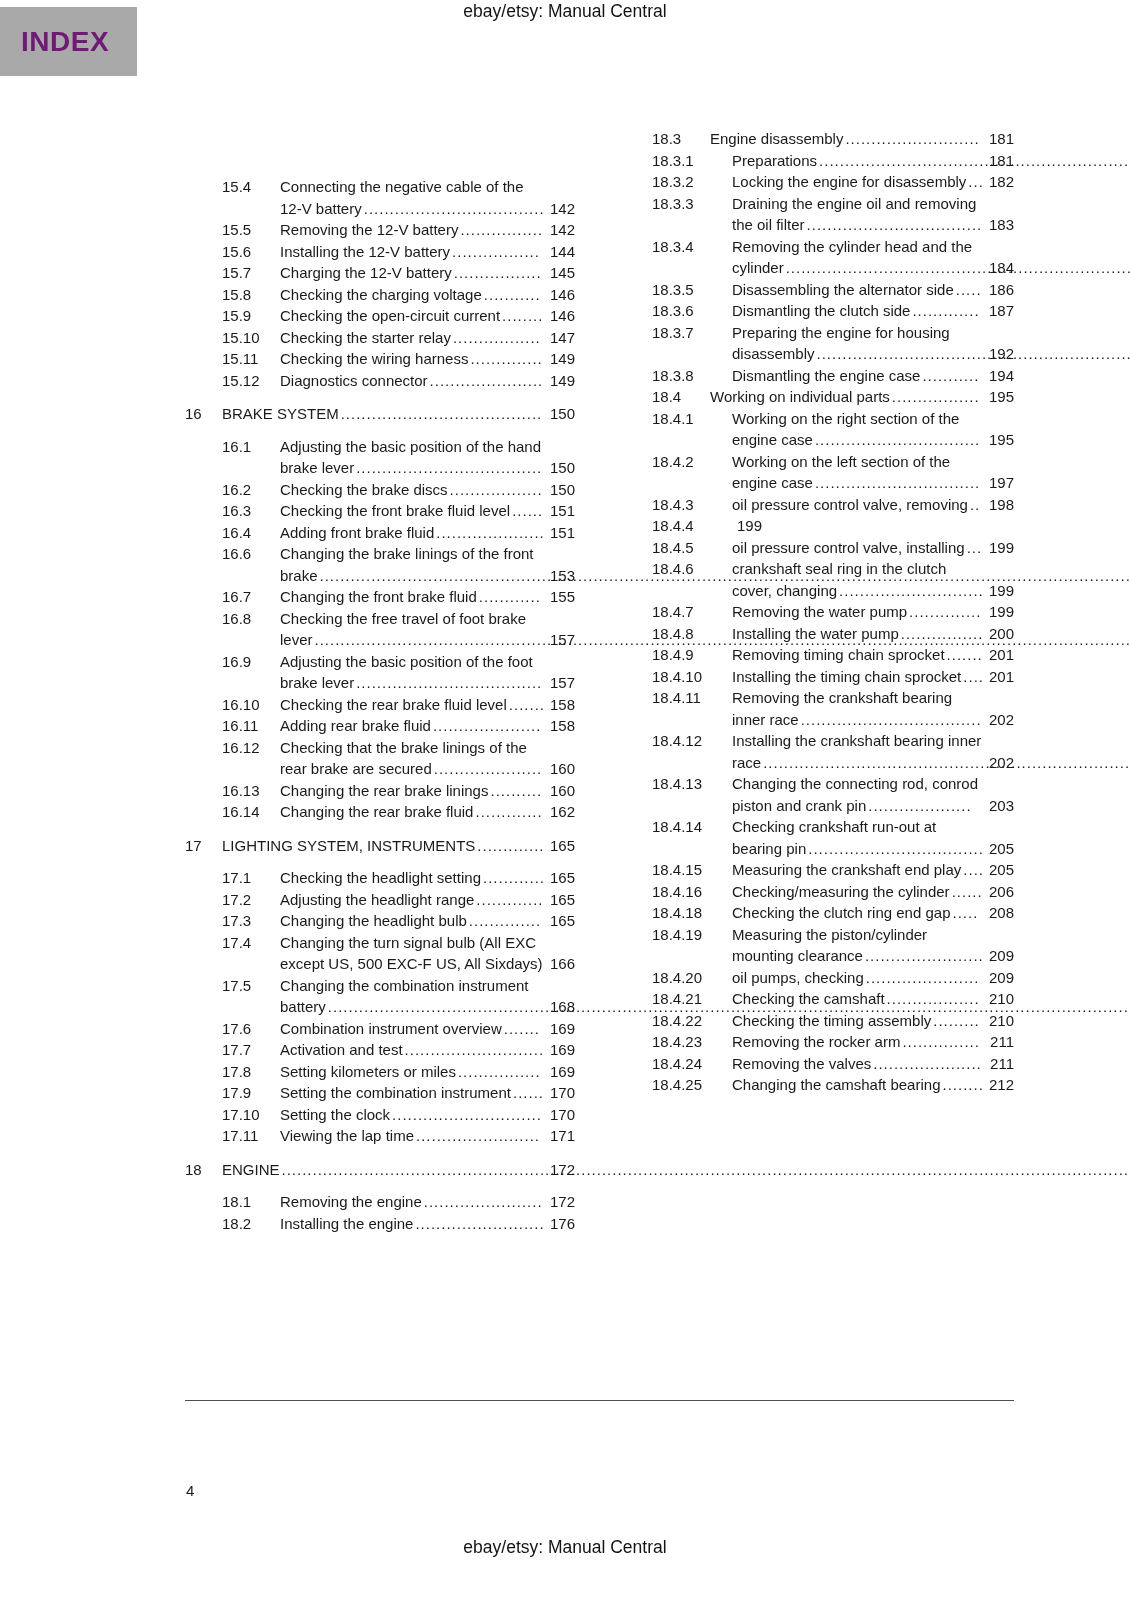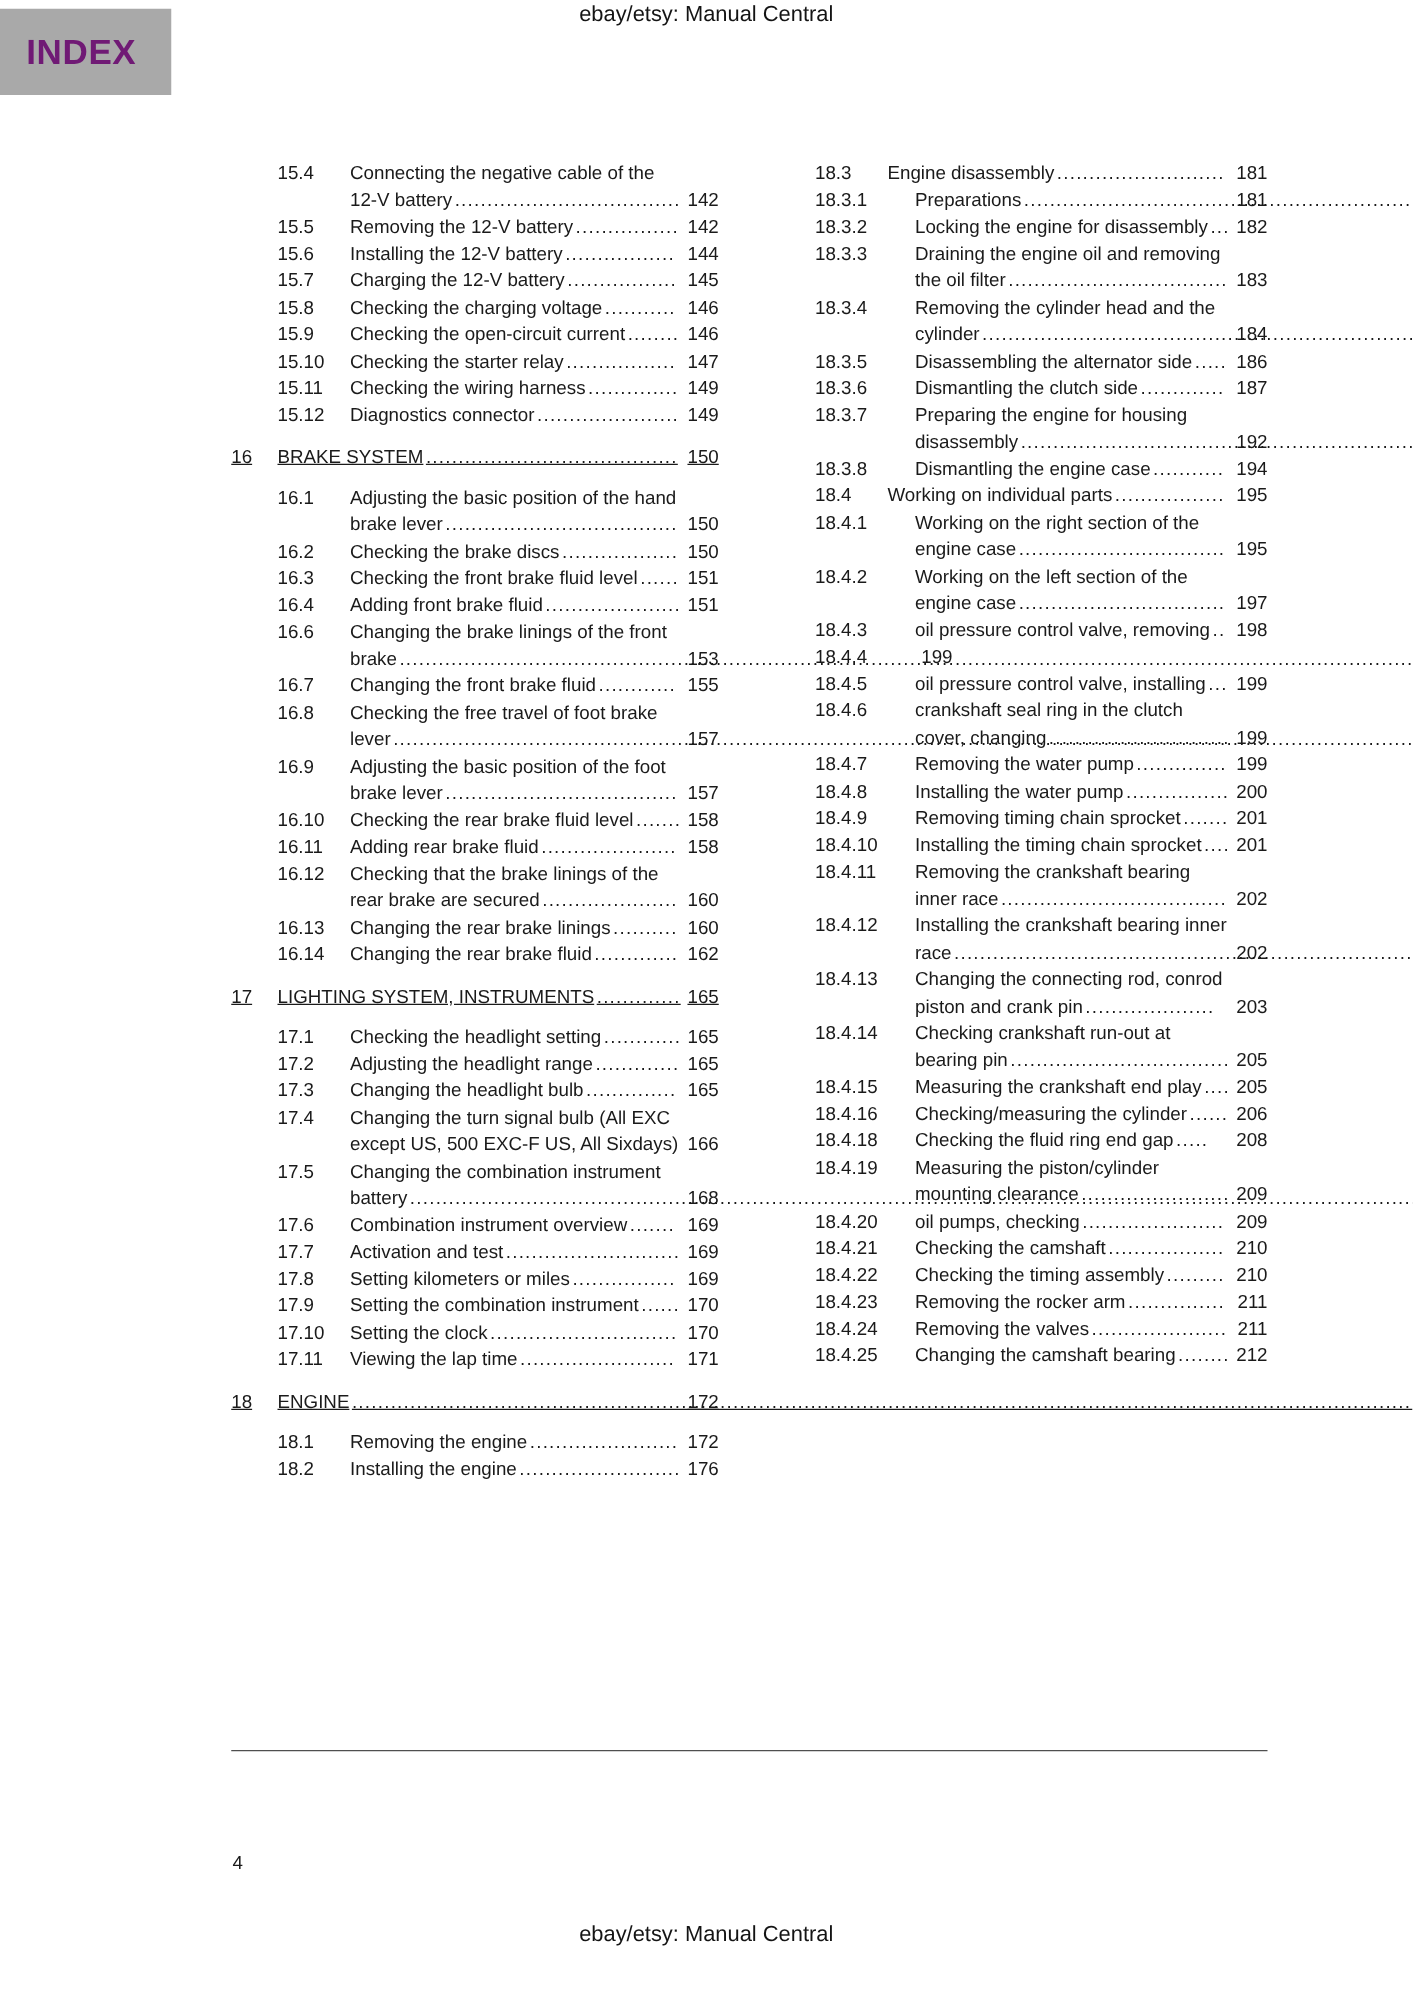--- a/index.html
+++ b/index.html
@@ -36,37 +36,37 @@
     font-weight: bold;
     letter-spacing: 0.5px;
     color: #701a75;
   }
   .toc {
     position: absolute;
     left: 185px;
     top: 128px;
     display: flex;
   }
-  .col-left  { width: 390px; margin-right: 77px; }
+  .col-left  { width: 390px; margin-right: 77px; margin-top: 48px; }
   .col-right { width: 362px; }
   .entry {
     display: flex;
     font-size: 15px;
     line-height: 21.5px;
   }
   .entry .num { flex: 0 0 auto; align-self: flex-start; white-space: nowrap; }
   .entry .content { flex: 1 1 auto; min-width: 0; }
   .entry .pg {
     flex: 0 0 auto;
     align-self: flex-end;
     text-align: right;
     min-width: 30px;
     padding-left: 3px;
   }
-  .level-1 { margin: 12px 0 11px; text-decoration: underline; }
+  .level-1 { margin: 12px 0 11px; }
   .level-1 .num { width: 37px; }
   .level-2 .num { width: 58px; }
   .col-left .level-2 { padding-left: 37px; }
   .level-3 .num { width: 80px; }
   .dots { letter-spacing: 1px; padding-left: 2px; }
   .rule {
     position: absolute;
     left: 185px;
     top: 1400px;
     width: 829px;
@@ -417,21 +417,21 @@
     <span class="content"><span class="title">Measuring the crankshaft end play</span><span class="dots">....</span></span>
     <span class="pg">205</span>
   </div>
         <div class="entry level-3">
     <span class="num">18.4.16</span>
     <span class="content"><span class="title">Checking/measuring the cylinder</span><span class="dots">......</span></span>
     <span class="pg">206</span>
   </div>
         <div class="entry level-3">
     <span class="num">18.4.18</span>
-    <span class="content"><span class="title">Checking the fluid ring end gap</span><span class="dots">.....</span></span>
+    <span class="content"><span class="title">Checking the clutch ring end gap</span><span class="dots">.....</span></span>
     <span class="pg">208</span>
   </div>
         <div class="entry level-3">
     <span class="num">18.4.19</span>
     <span class="content"><span class="title">Measuring the piston/cylinder mounting clearance</span><span class="dots">.......................</span></span>
     <span class="pg">209</span>
   </div>
         <div class="entry level-3">
     <span class="num">18.4.20</span>
     <span class="content"><span class="title">oil pumps, checking</span><span class="dots">......................</span></span>

